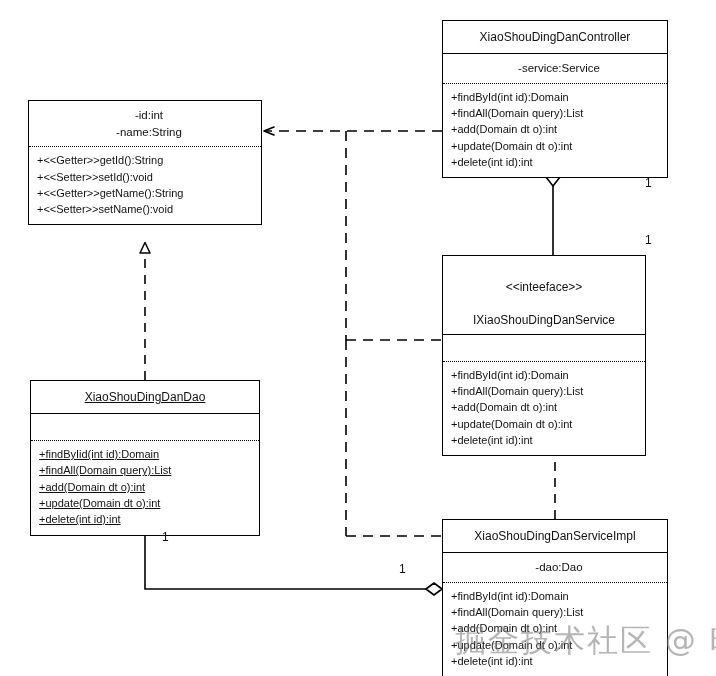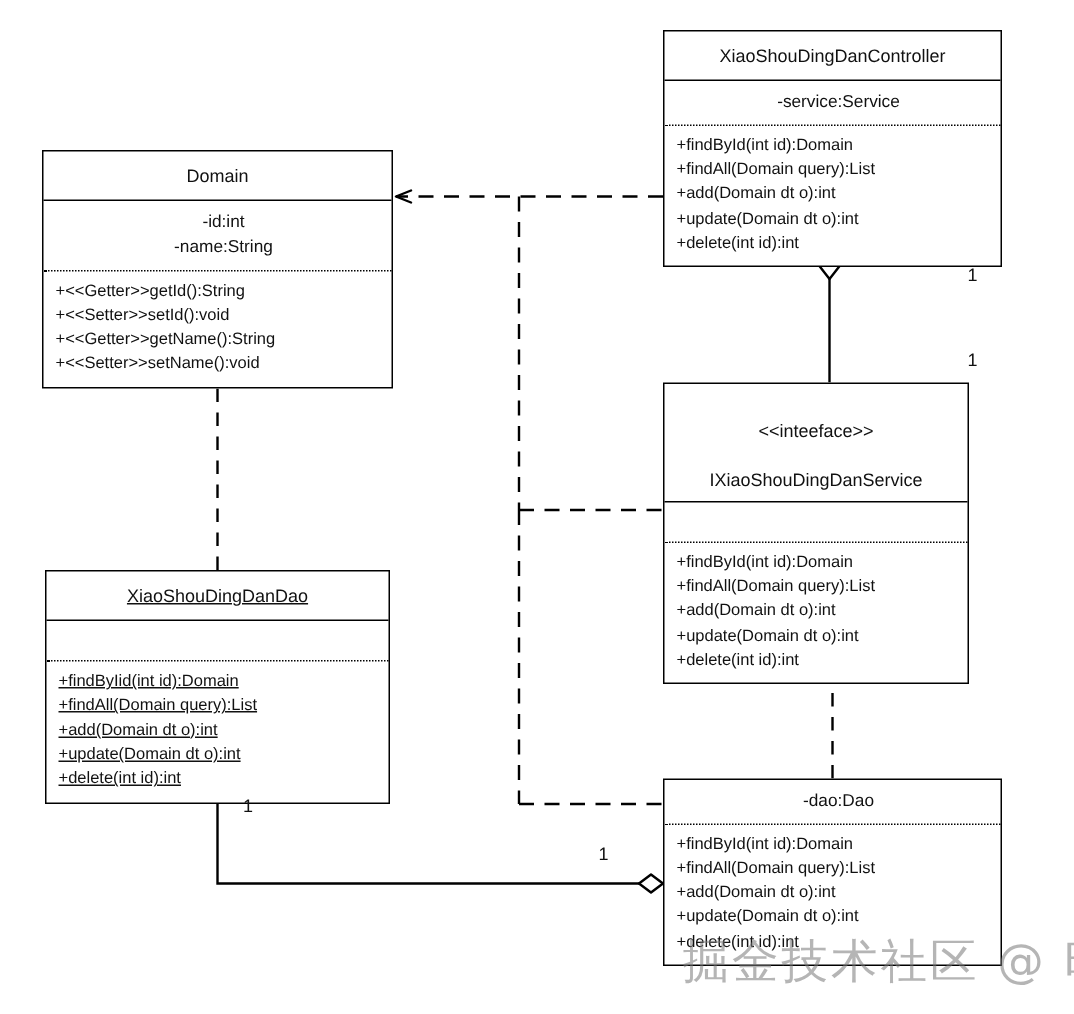--- a/index.html
+++ b/index.html
@@ -106,21 +106,20 @@
       <path d="M 553,168 L 560,177 L 553,186 L 546,177 Z" fill="#ffffff" stroke="#000" stroke-width="1.6" stroke-linejoin="round"></path>
     </g>
 
     <g>
       <path d="M 145,526 L 145,589 L 426,589" fill="none" stroke="#000" stroke-width="1.6"></path>
       <path d="M 442,589 L 434,583 L 426,589 L 434,595 Z" fill="#ffffff" stroke="#000" stroke-width="1.6" stroke-linejoin="round"></path>
     </g>
   </svg>
 
   <div class="uml-class" style="left:28px;top:100px;width:234px;">
-    <div class="cls-name">Domain</div>
     <div class="cls-attrs">
       <div class="row">-id:int</div>
       <div class="row">-name:String</div>
     </div>
     <div class="sep-dotted"></div>
     <div class="cls-ops">
       <div class="row">+&lt;&lt;Getter&gt;&gt;getId():String</div>
       <div class="row">+&lt;&lt;Setter&gt;&gt;setId():void</div>
       <div class="row">+&lt;&lt;Getter&gt;&gt;getName():String</div>
       <div class="row">+&lt;&lt;Setter&gt;&gt;setName():void</div>
@@ -165,20 +164,21 @@
     <div class="cls-ops">
       <div class="row">+findByIid(int id):Domain</div>
       <div class="row">+findAll(Domain query):List</div>
       <div class="row">+add(Domain dt o):int</div>
       <div class="row">+update(Domain dt o):int</div>
       <div class="row">+delete(int id):int</div>
     </div>
   </div>
 
   <div class="uml-class" style="left:442px;top:519px;width:226px;">
+    <div class="cls-name">XiaoShouDingDanServiceImpl</div>
     <div class="cls-attrs">
       <div class="row">-dao:Dao</div>
     </div>
     <div class="sep-dotted"></div>
     <div class="cls-ops">
       <div class="row">+findById(int id):Domain</div>
       <div class="row">+findAll(Domain query):List</div>
       <div class="row">+add(Domain dt o):int</div>
       <div class="row">+update(Domain dt o):int</div>
       <div class="row">+delete(int id):int</div>

